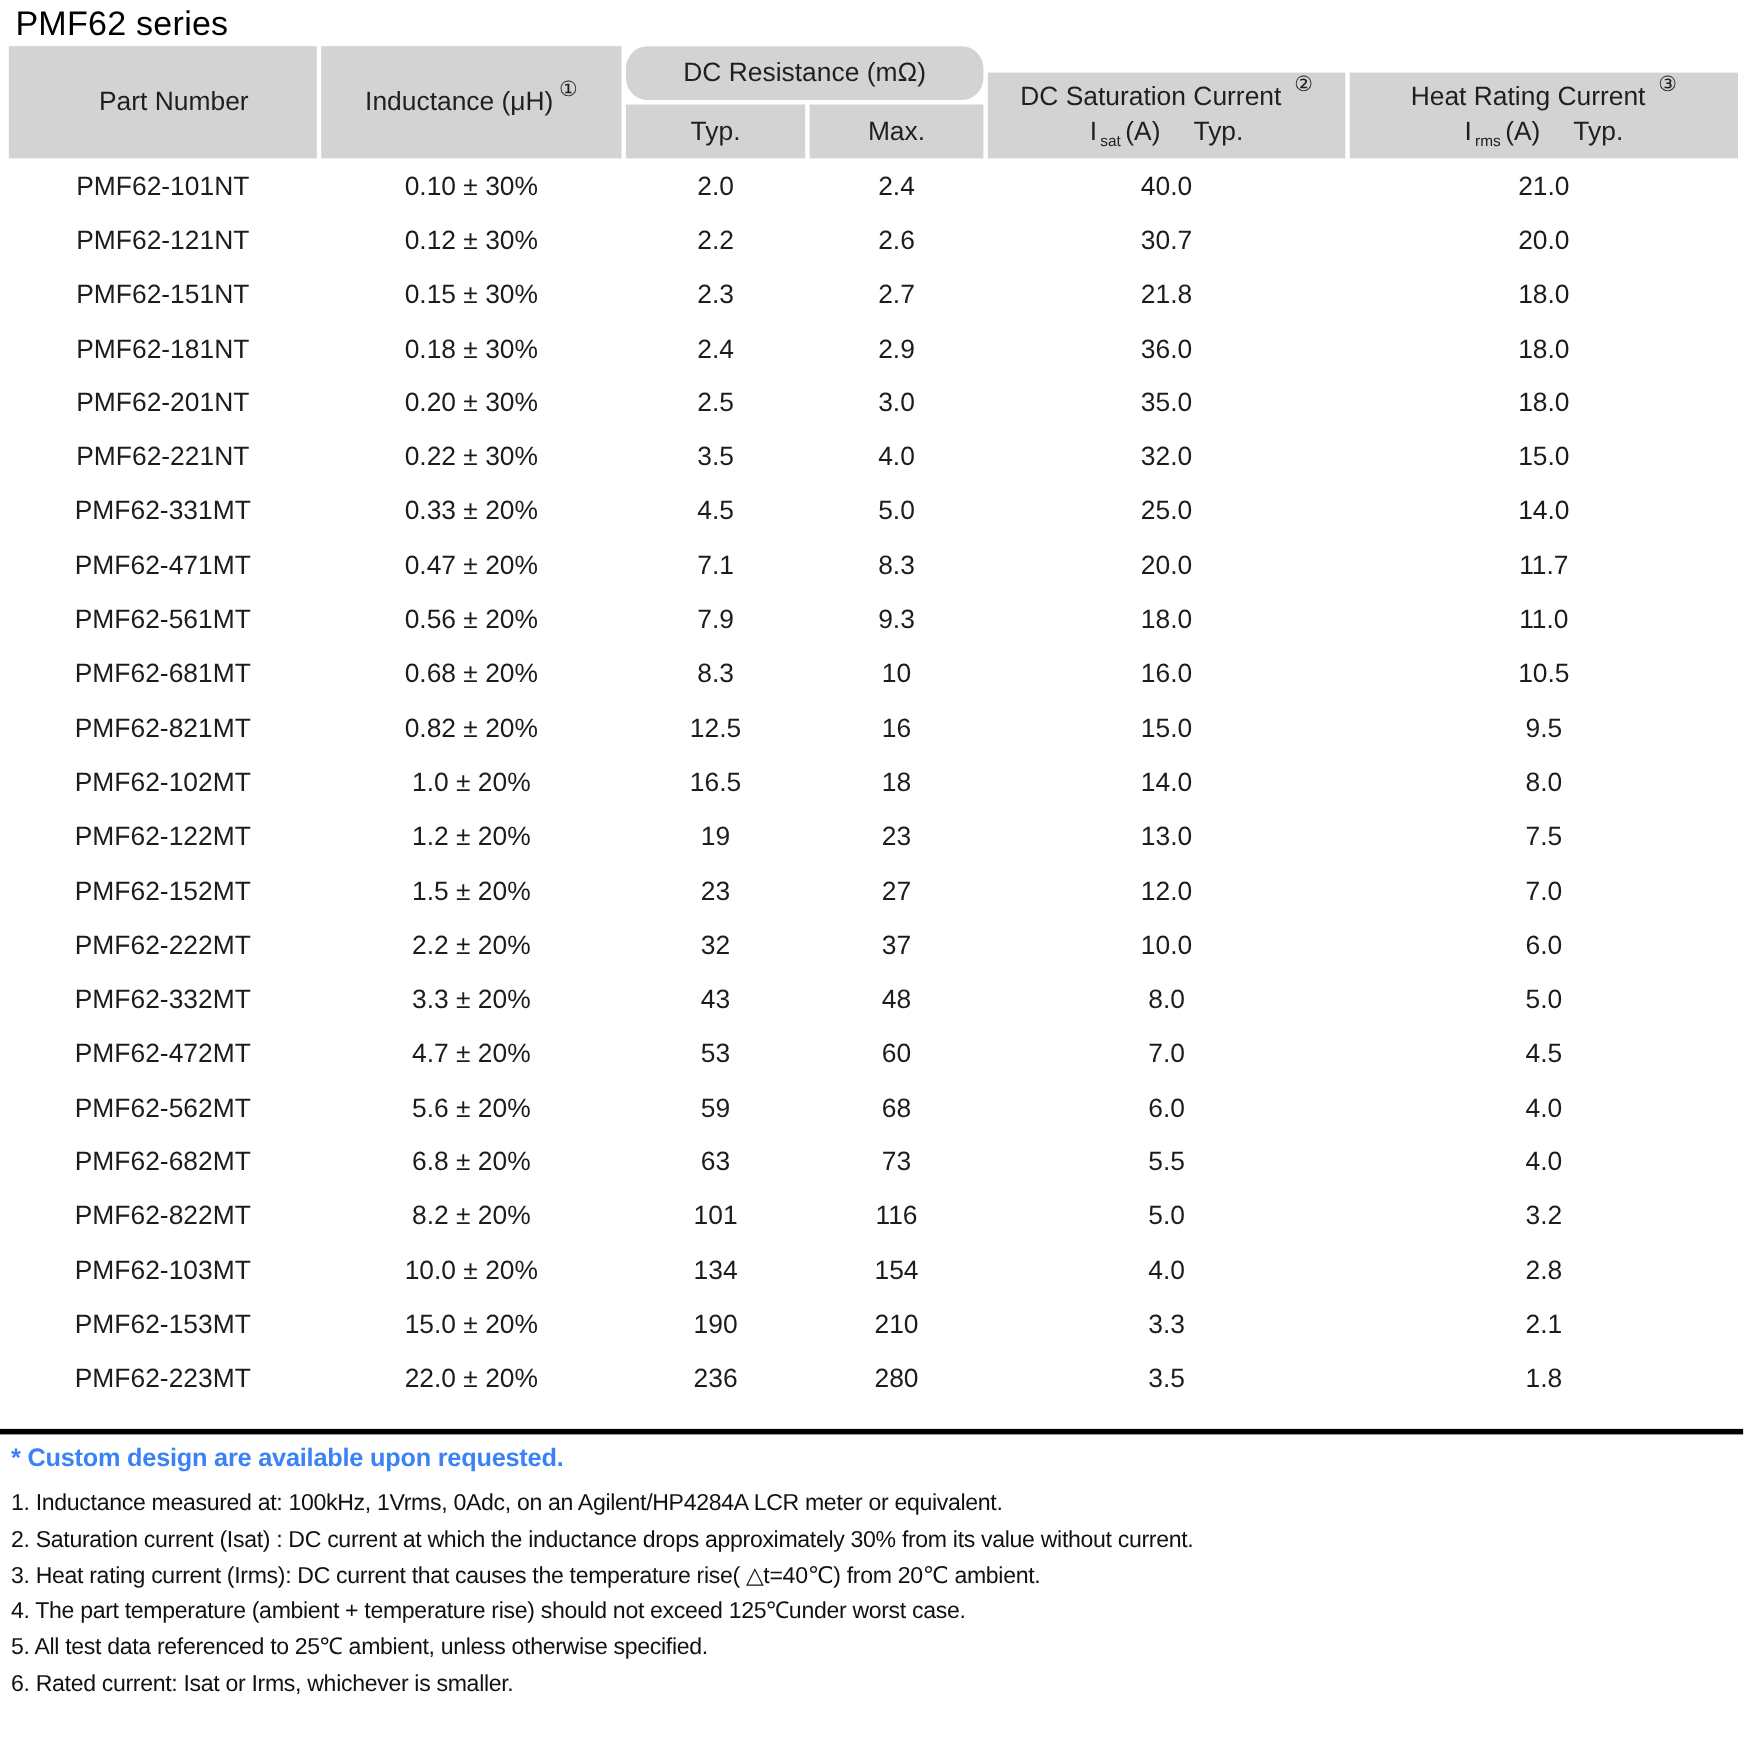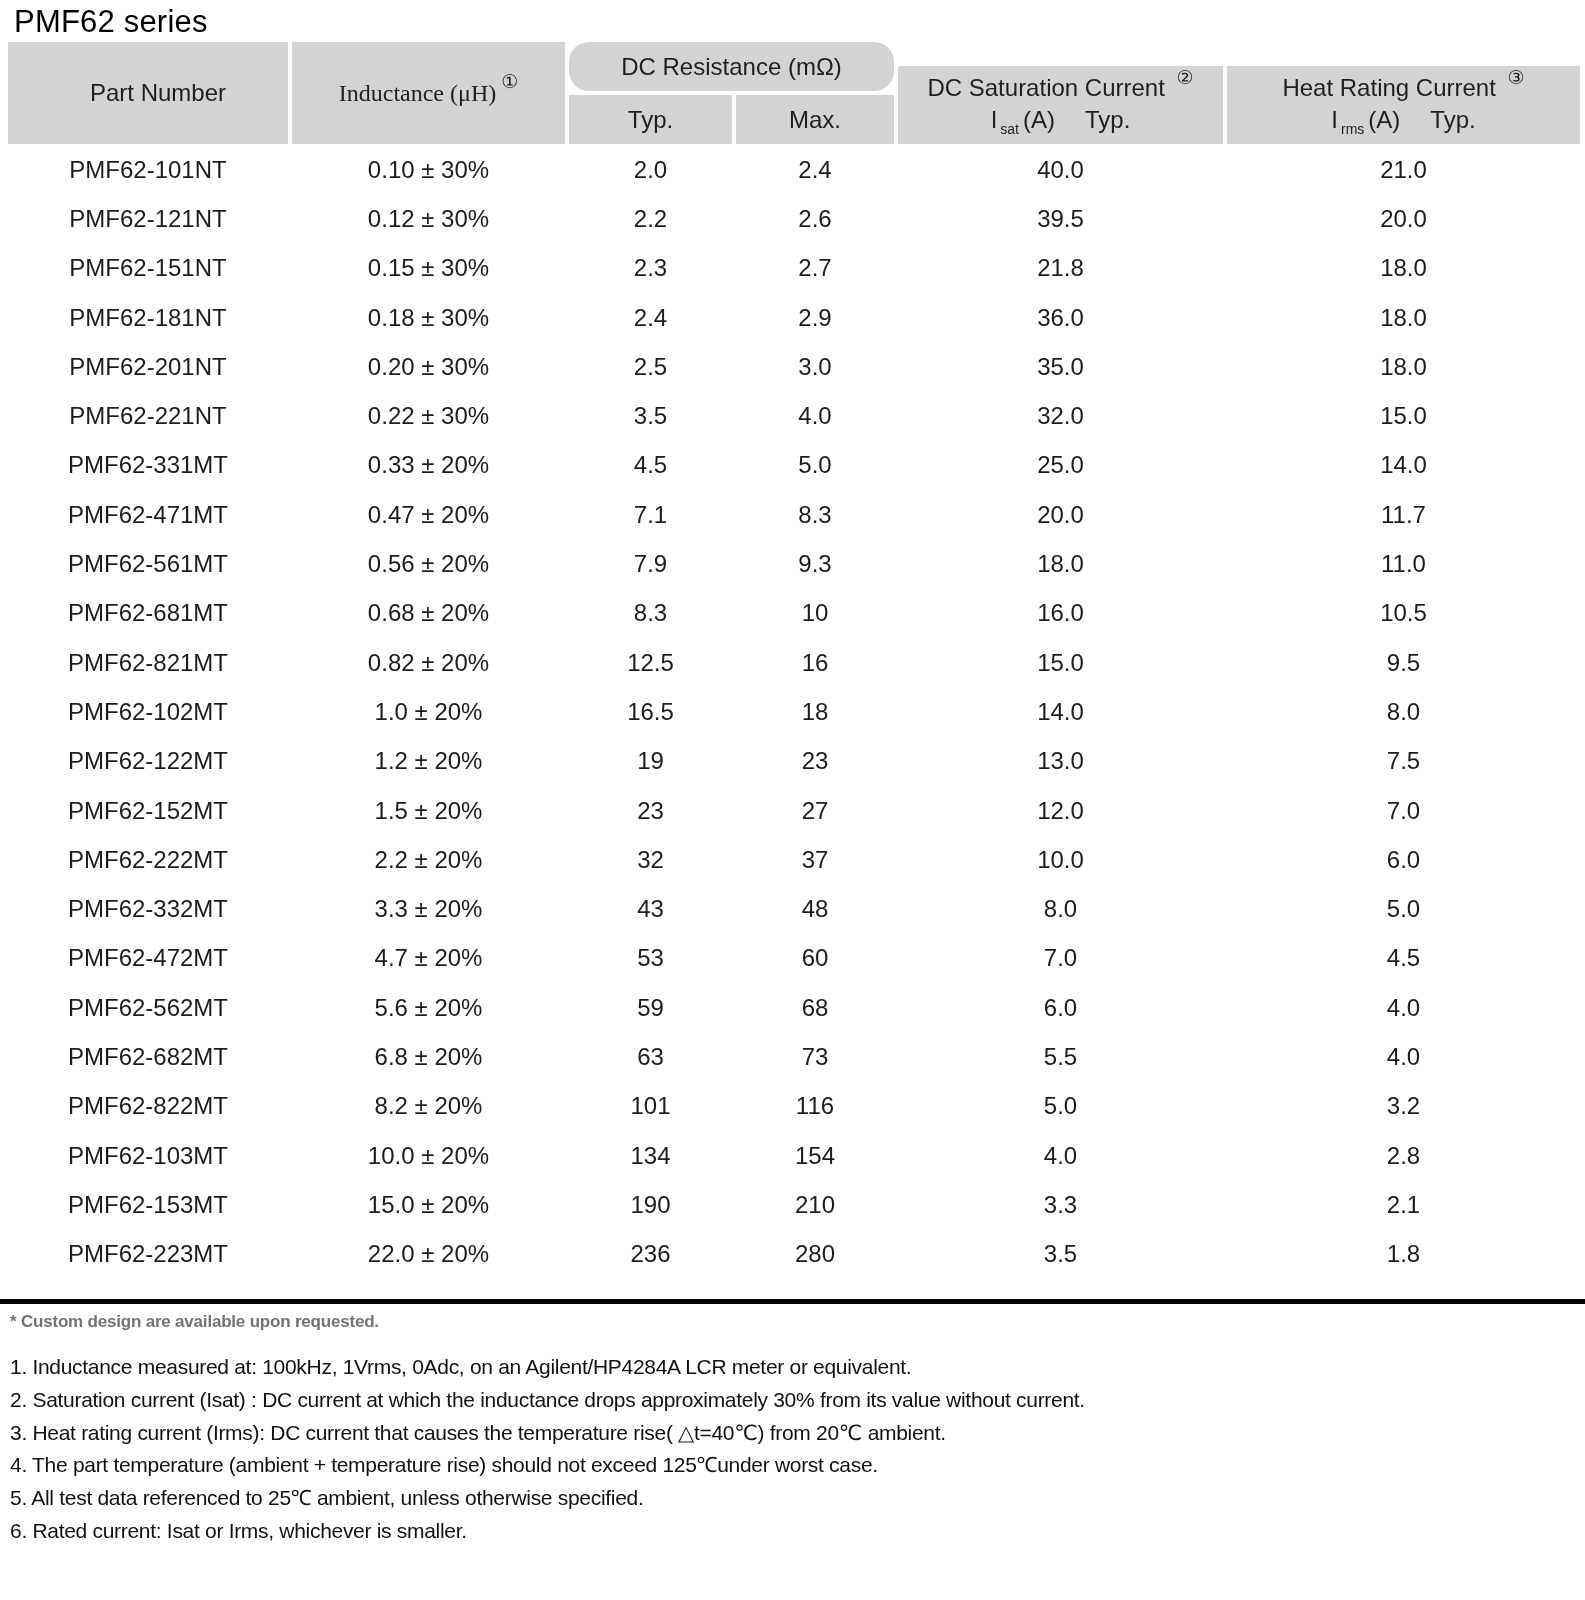--- a/index.html
+++ b/index.html
@@ -48,21 +48,21 @@
   }
   .hcell.span-rows { grid-row: 1 / 3; }
   .hcell.two-line {
     grid-row: 1 / 3;
     flex-direction: column;
     justify-content: space-around;
     padding: 6px 0 8px 0;
     margin-top: 24px;
   }
   .c1 { grid-column: 1; padding-left: 20px; }
-  .c2 { grid-column: 2; font-family: Liberation Serif, serif; }
+  .c2 { grid-column: 2; }
   .c3 { grid-column: 3; }
   .c4 { grid-column: 4; }
   .c5 { grid-column: 5; }
   .c6 { grid-column: 6; }
   .grp-resistance { grid-column: 3 / 5; grid-row: 1; border-radius: 20px; }
   .sup-note {
     font-size: 19px;
     position: relative;
     top: -12px;
     margin-left: 5px;
@@ -98,23 +98,23 @@
     top: 1299px;
     left: 0;
     width: 1585px;
     height: 5px;
     background: #000000;
   }
   .custom-note {
     position: absolute;
     top: 1312px;
     left: 10px;
-    font-size: 17px;
+    font-size: 23px;
     font-weight: bold;
-    color: #737373;
+    color: #3b82f6;
     letter-spacing: -0.2px;
   }
   .footnotes {
     position: absolute;
     top: 1351px;
     left: 10px;
     font-size: 21px;
     color: #111111;
     letter-spacing: -0.3px;
   }
@@ -175,21 +175,21 @@
       <div class="tcell">2.0</div>
       <div class="tcell">2.4</div>
       <div class="tcell">40.0</div>
       <div class="tcell">21.0</div>
     </div>
       <div class="trow">
       <div class="tcell">PMF62-121NT</div>
       <div class="tcell">0.12 ± 30%</div>
       <div class="tcell">2.2</div>
       <div class="tcell">2.6</div>
-      <div class="tcell">39.5</div>
+      <div class="tcell">30.7</div>
       <div class="tcell">20.0</div>
     </div>
       <div class="trow">
       <div class="tcell">PMF62-151NT</div>
       <div class="tcell">0.15 ± 30%</div>
       <div class="tcell">2.3</div>
       <div class="tcell">2.7</div>
       <div class="tcell">21.8</div>
       <div class="tcell">18.0</div>
     </div>

